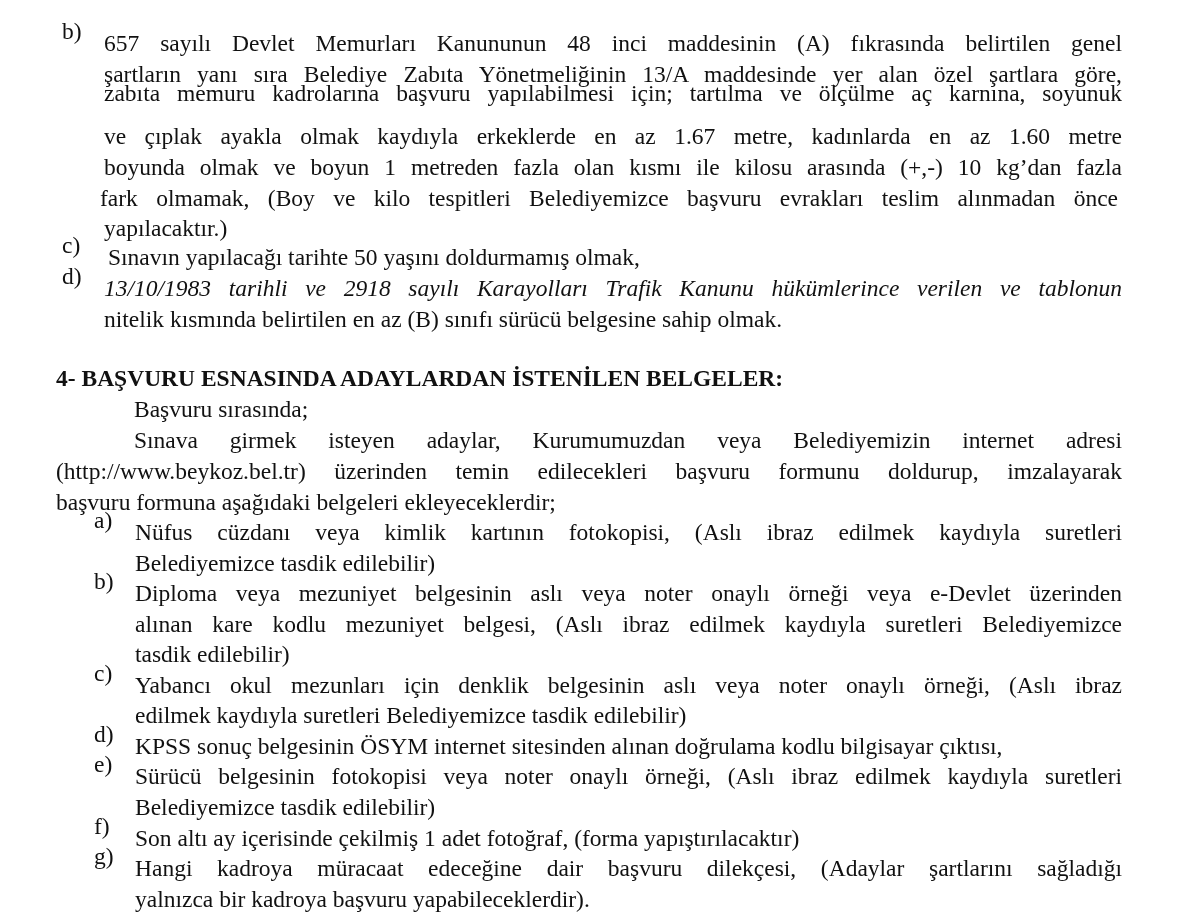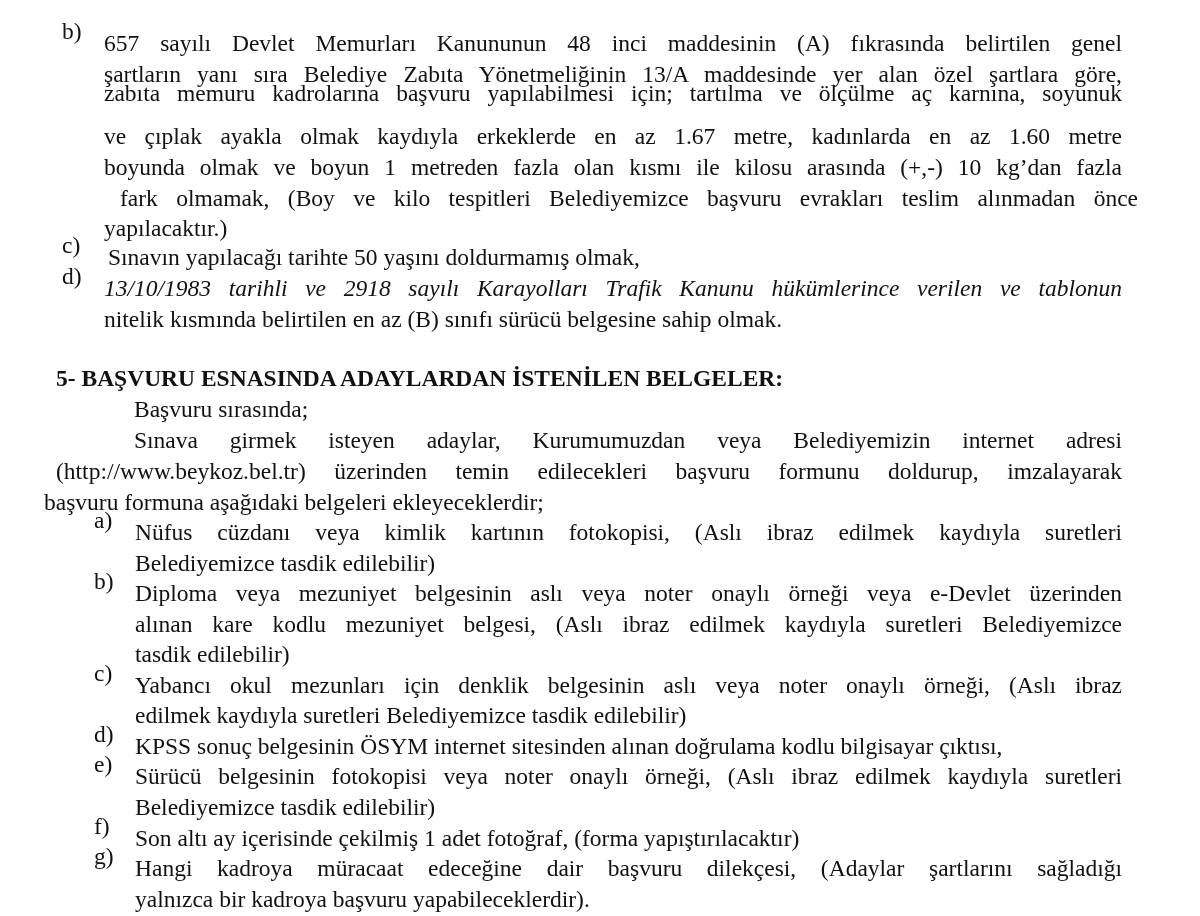--- a/index.html
+++ b/index.html
@@ -20,38 +20,38 @@
 <div id="doc">
 
   <div>
 
     <span class="lbl" style="left:62px; top:16px;">b)</span>
     <div class="line just" style="left:104px; top:16px; width:1018px;">657 sayılı Devlet Memurları Kanununun 48 inci maddesinin (A) fıkrasında belirtilen genel</div>
     <div class="line just" style="left:104px; top:47px; width:1018px;">şartların yanı sıra Belediye Zabıta Yönetmeliğinin 13/A maddesinde yer alan özel şartlara göre,</div>
     <div class="line just" style="left:104px; top:66px; width:1018px;">zabıta memuru kadrolarına başvuru yapılabilmesi için; tartılma ve ölçülme aç karnına, soyunuk</div>
     <div class="line just" style="left:104px; top:109px; width:1018px;">ve çıplak ayakla olmak kaydıyla erkeklerde en az 1.67 metre, kadınlarda en az 1.60 metre</div>
     <div class="line just" style="left:104px; top:140px; width:1018px;">boyunda olmak ve boyun 1 metreden fazla olan kısmı ile kilosu arasında (+,-) 10 kg’dan fazla</div>
-    <div class="line just" style="left:120px; top:171px; width:1018px;">fark olmamak, (Boy ve kilo tespitleri Belediyemizce başvuru evrakları teslim alınmadan önce</div>
+    <div class="line just" style="left:100px; top:171px; width:1018px;">fark olmamak, (Boy ve kilo tespitleri Belediyemizce başvuru evrakları teslim alınmadan önce</div>
     <div class="line" style="left:104px; top:201px;">yapılacaktır.)</div>
 
     <span class="lbl" style="left:62px; top:230px;">c)</span>
     <div class="line" style="left:108px; top:230px;">Sınavın yapılacağı tarihte 50 yaşını doldurmamış olmak,</div>
 
     <span class="lbl" style="left:62px; top:261px;">d)</span>
     <div class="line just" style="left:104px; top:261px; width:1018px;font-style:italic;">13/10/1983 tarihli ve 2918 sayılı Karayolları Trafik Kanunu hükümlerince verilen ve tablonun</div>
     <div class="line" style="left:104px; top:292px;">nitelik kısmında belirtilen en az (B) sınıfı sürücü belgesine sahip olmak.</div>
   </div>
 
   <div>
-    <div class="line heading" style="left:56px; top:351px;">5- BAŞVURU ESNASINDA ADAYLARDAN İSTENİLEN BELGELER:</div>
+    <div class="line heading" style="left:56px; top:351px;">4- BAŞVURU ESNASINDA ADAYLARDAN İSTENİLEN BELGELER:</div>
     <div class="line" style="left:134px; top:382px;">Başvuru sırasında;</div>
 
     <div class="line just" style="left:134px; top:413px; width:988px;">Sınava girmek isteyen adaylar, Kurumumuzdan veya Belediyemizin internet adresi</div>
     <div class="line just" style="left:56px; top:444px; width:1066px;">(http://www.beykoz.bel.tr) üzerinden temin edilecekleri başvuru formunu doldurup, imzalayarak</div>
-    <div class="line" style="left:44px; top:475px;">başvuru formuna aşağıdaki belgeleri ekleyeceklerdir;</div>
+    <div class="line" style="left:56px; top:475px;">başvuru formuna aşağıdaki belgeleri ekleyeceklerdir;</div>
 
     <div>
 
       <span class="lbl" style="left:94px; top:505px;">a)</span>
       <div class="line just" style="left:135px; top:505px; width:987px;">Nüfus cüzdanı veya kimlik kartının fotokopisi, (Aslı ibraz edilmek kaydıyla suretleri</div>
       <div class="line" style="left:135px; top:536px;">Belediyemizce tasdik edilebilir)</div>
 
       <span class="lbl" style="left:94px; top:566px;">b)</span>
       <div class="line just" style="left:135px; top:566px; width:987px;">Diploma veya mezuniyet belgesinin aslı veya noter onaylı örneği veya e-Devlet üzerinden</div>
       <div class="line just" style="left:135px; top:597px; width:987px;">alınan kare kodlu mezuniyet belgesi, (Aslı ibraz edilmek kaydıyla suretleri Belediyemizce</div>

